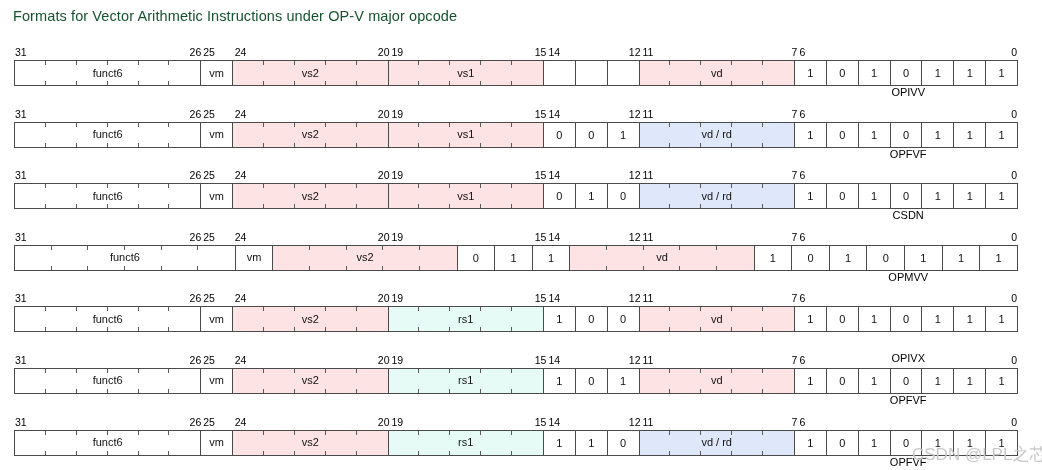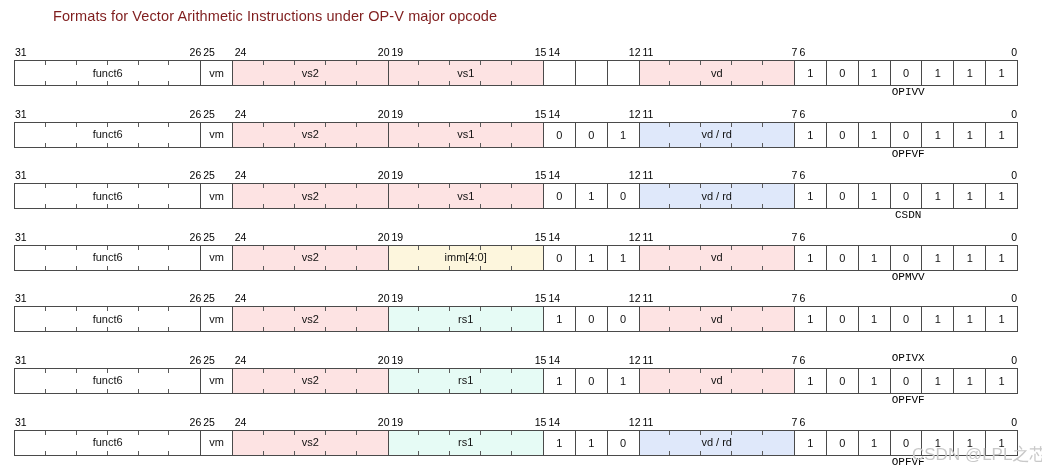--- a/index.html
+++ b/index.html
@@ -16,24 +16,23 @@
     position: relative;
     overflow: hidden;
   }
 
   #page-title {
     position: absolute;
     left: 13px;
     top: 6px;
     font-size: 14.5px;
     line-height: 20px;
-    color: #7f1d1d;
+    color: #14532d;
     white-space: nowrap;
     letter-spacing: 0.1px;
-    margin-left: 40px;
   }
 
   #diagram {
     position: absolute;
     left: 14px;
     top: 45px;
     width: 1004px;
   }
 
   .fmt-row {
@@ -132,21 +131,20 @@
   .opbit:last-child { border-right: none; }
 
   .fmt-name {
     position: absolute;
     top: 41px;
     font-size: 11px;
     line-height: 13px;
     color: #000;
     white-space: nowrap;
     transform: translateX(-50%);
-    font-family: Liberation Mono, monospace;
   }
 
   #watermark {
     position: absolute;
     left: 912px;
     top: 447px;
     font-size: 17px;
     line-height: 16px;
     color: #c9c9c9;
     white-space: nowrap;
@@ -415,30 +413,20 @@
         <div class="field fill-pink" style="flex: 5 1 0px;">
           <div class="ticks">
             <i></i>
             <i></i>
             <i></i>
             <i></i>
             <i></i>
           </div>
           <span class="flabel">vs2</span>
         </div>
-        <div class="field fill-yellow" style="flex: 5 1 0px;">
-          <div class="ticks">
-            <i></i>
-            <i></i>
-            <i></i>
-            <i></i>
-            <i></i>
-          </div>
-          <span class="flabel">imm[4:0]</span>
-        </div>
         <div class="opbit fill-none" style="flex: 1 1 0px;">0</div>
         <div class="opbit fill-none" style="flex: 1 1 0px;">1</div>
         <div class="opbit fill-none" style="flex: 1 1 0px;">1</div>
         <div class="field fill-pink" style="flex: 5 1 0px;">
           <div class="ticks">
             <i></i>
             <i></i>
             <i></i>
             <i></i>
             <i></i>

